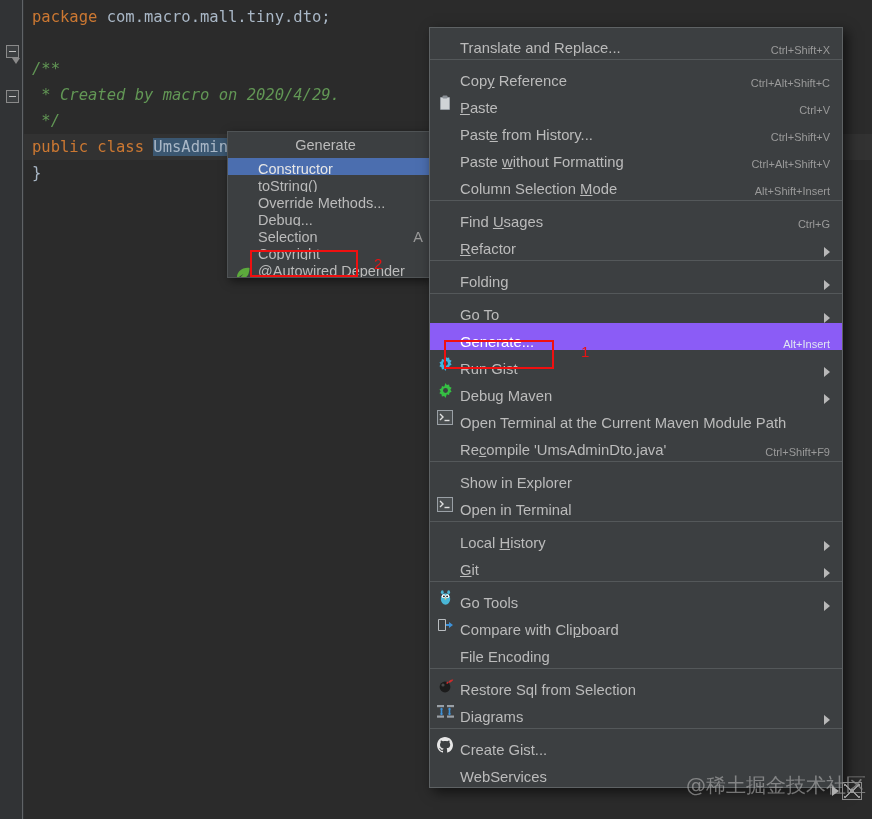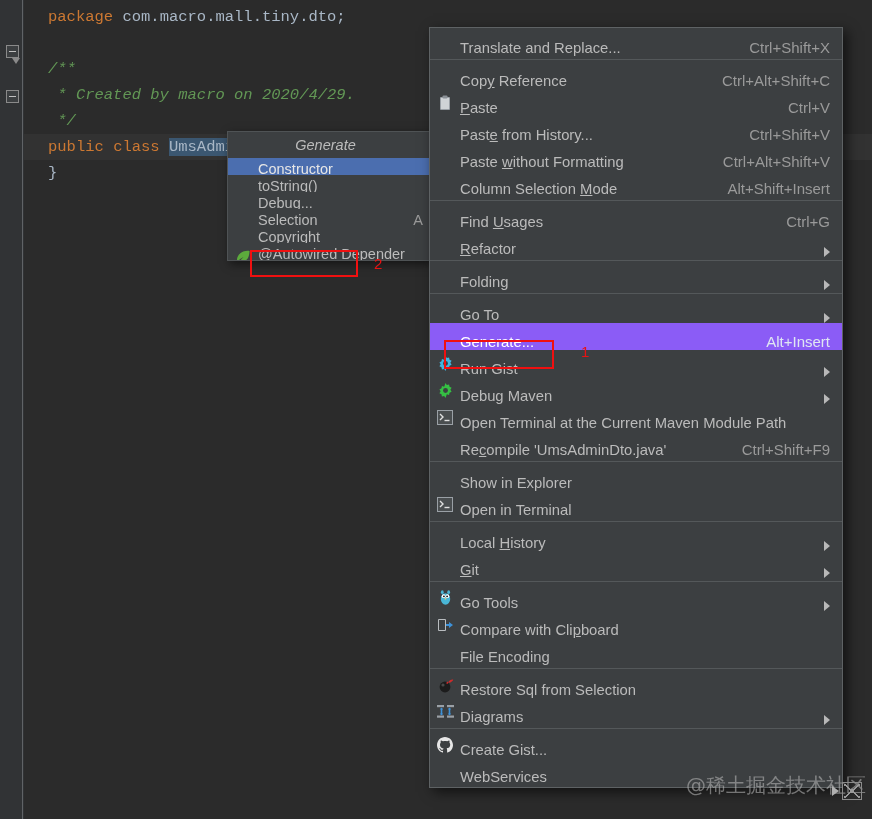--- a/index.html
+++ b/index.html
@@ -25,21 +25,21 @@
     background: #606366;
   }
   .code {
     position: absolute; left: 24px; top: 0; right: 0; bottom: 0;
     padding: 4px 0 0 0;
     font-family: "DejaVu Sans Mono", "Liberation Mono", monospace;
     font-size: 15.5px;
     line-height: 26px;
     white-space: pre;
   }
-  .code .ln { height: 26px; padding-left: 24px; font-family: Liberation Mono, monospace; }
+  .code .ln { height: 26px; padding-left: 8px; }
   .kw   { color: #cc7832; }
   .pl   { color: #a9b7c6; }
   .cmt  { color: #629755; font-style: italic; }
   .cls  { color: #a9b7c6; background: #3b5771; }
   .brc  { color: #a9b7c6; }
   .sel-line { background: #323232; }
 
   .fold-marker {
     position: absolute; left: 6px; width: 13px; height: 13px;
     border: 1px solid #8a8a8a; background: #3c3f41;
@@ -63,21 +63,20 @@
     border: 1px solid #4f5355;
     box-shadow: 3px 3px 9px rgba(0,0,0,.55);
     z-index: 20;
     font-size: 14.5px;
   }
   .gen-title {
     height: 26px; line-height: 26px;
     text-align: center; color: #bbbbbb;
     background: #3c3f41;
     padding-right: 6px;
-    font-style: italic;
   }
   .gen-item {
     height: 17px; line-height: 23px;
     color: #bbbbbb;
     padding-left: 30px;
     white-space: nowrap;
     position: relative;
     overflow: hidden;
   }
   .gen-item.selected { background: #4b6eaf; color: #e6e6e6; }
@@ -106,21 +105,21 @@
     cursor: default;
     white-space: nowrap;
   }
   .mi.selected { background: #8b5cf6; color: #ffffff; }
   .mi-icon {
     width: 30px; min-width: 30px; height: 27px;
     display: flex; align-items: center; justify-content: center;
   }
   .mi-label { flex: 0 0 auto; }
   .mi-spacer { flex: 1 1 auto; }
-  .mi-accel { color: #9a9a9a; font-size: 15px; padding-left: 24px; margin-left: 39px; }
+  .mi-accel { color: #9a9a9a; font-size: 11px; padding-left: 24px; margin-left: 39px; }
   .mi.selected .mi-accel { color: #dfe6f2; }
   .mi-arrow {
     width: 0; height: 0; margin-left: 10px;
     border-top: 5px solid transparent;
     border-bottom: 5px solid transparent;
     border-left: 6px solid #b8b8b8;
   }
   .mi-sep { height: 1px; background: #54585a; margin: 3px 0 2px 0; }
   .u { text-decoration: underline; }
 
@@ -174,20 +173,21 @@
     </div>
     <div class="gutter-line"></div>
     <div class="code" id="code-lines"><div class="ln"><span class="kw">package</span><span class="pl"> com.macro.mall.tiny.dto;</span></div><div class="ln"><span class="pl"></span></div><div class="ln"><span class="cmt">/**</span></div><div class="ln"><span class="cmt"> * Created by macro on 2020/4/29.</span></div><div class="ln"><span class="cmt"> */</span></div><div class="ln sel-line"><span class="kw">public</span><span class="pl"> </span><span class="kw">class</span><span class="pl"> </span><span class="cls">UmsAdminDto</span><span class="brc"> {</span></div><div class="ln"><span class="brc">}</span></div></div>
   </div>
 
   <div id="generate-popup">
     <div class="gen-title">Generate</div>
     <div id="generate-items">
         <div class="gen-item selected"><span>Constructor</span></div>
         <div class="gen-item"><span>toString()</span></div>
+        <div class="gen-item"><span>Override Methods...</span></div>
         <div class="gen-item"><span>Debug...</span></div>
         <div class="gen-item"><span>Selection</span><span style="position: absolute; right: 6px; color: rgb(154, 154, 154);">A</span></div>
         <div class="gen-item"><span>Copyright</span></div>
         <div class="gen-item"><span class="leaf-icon"><svg width="15" height="14" viewBox="0 0 15 14">
               <path d="M13.5 1C11 .5 6 1 3 4.5.5 7.4 1 11.5 1 11.5S4 9 7.5 7C5.5 9 3 12 3 12s6.5.5 9-4c1.5-2.8 1.5-7 1.5-7z" fill="#5caa3c"></path>
             </svg></span><span>@Autowired Depender</span></div>
       </div>
   </div>
 
   <div id="context-menu">

